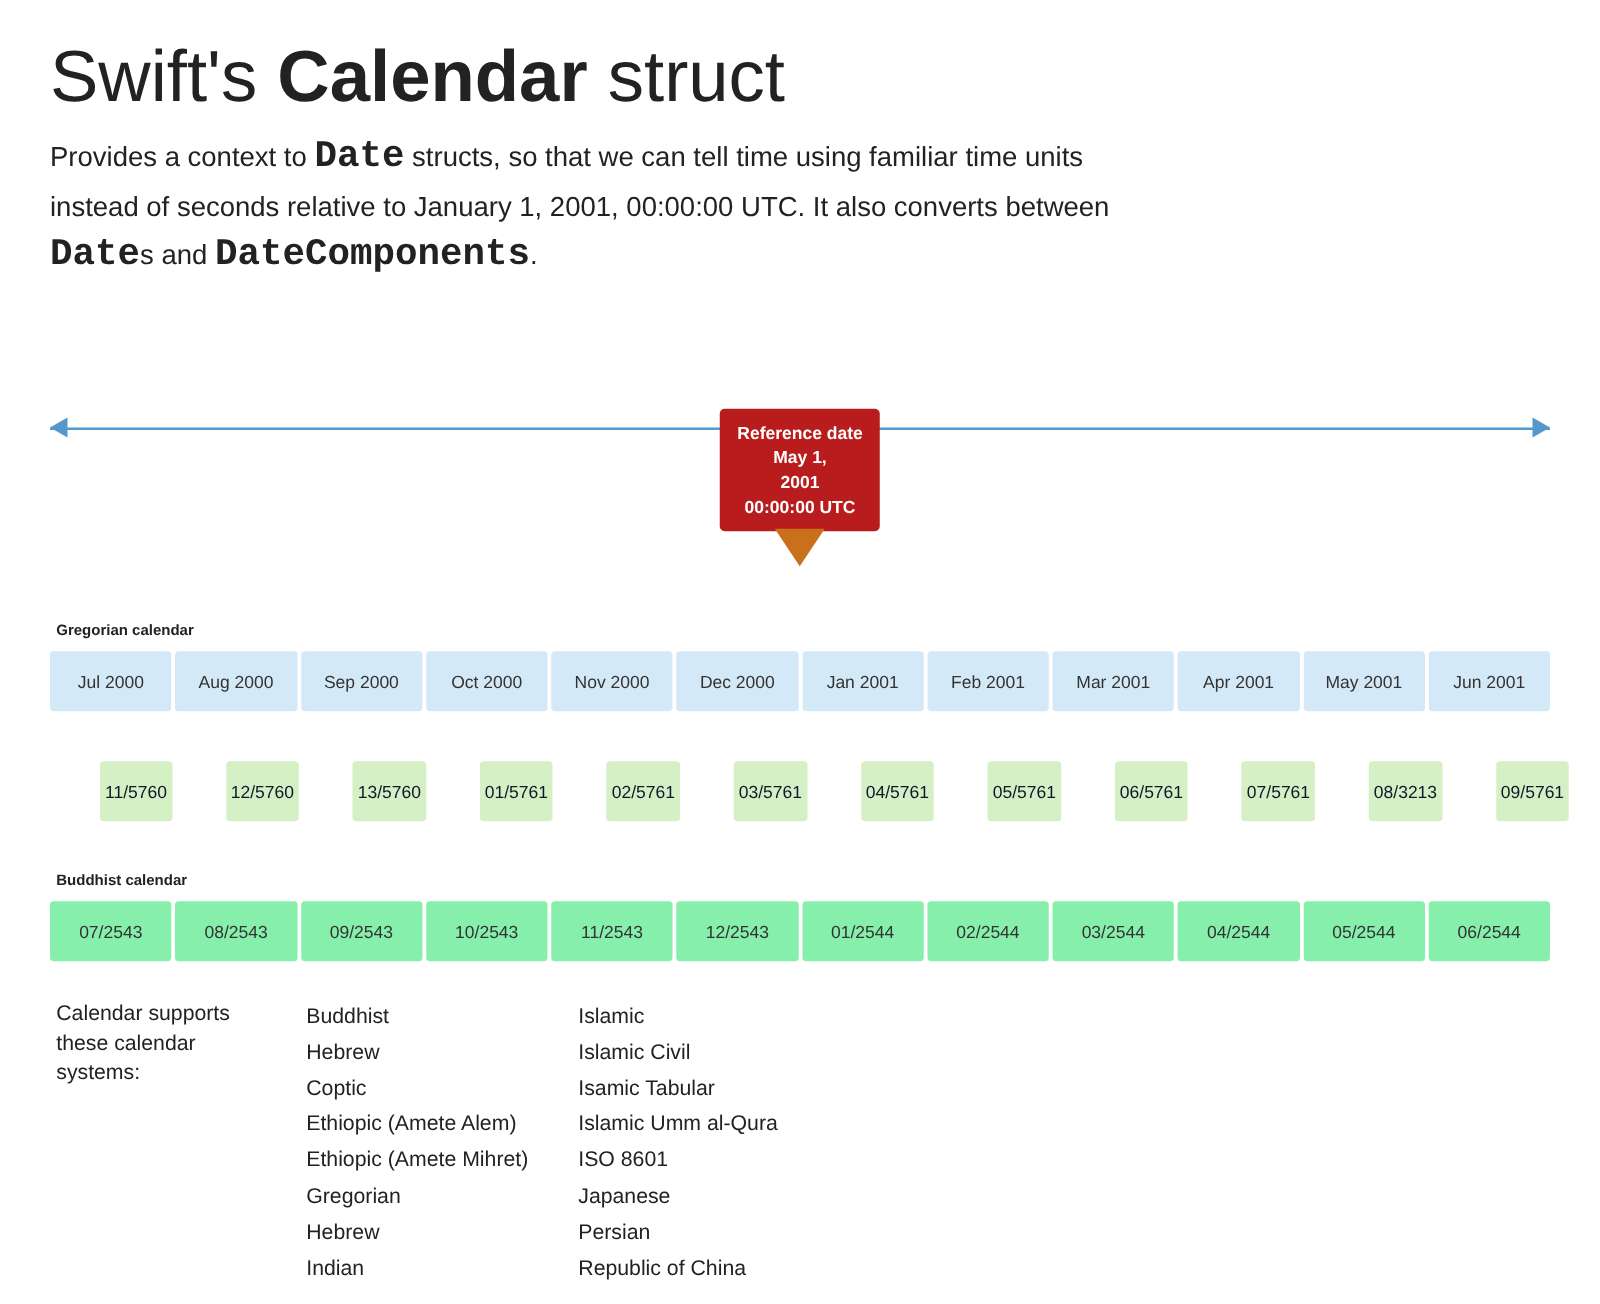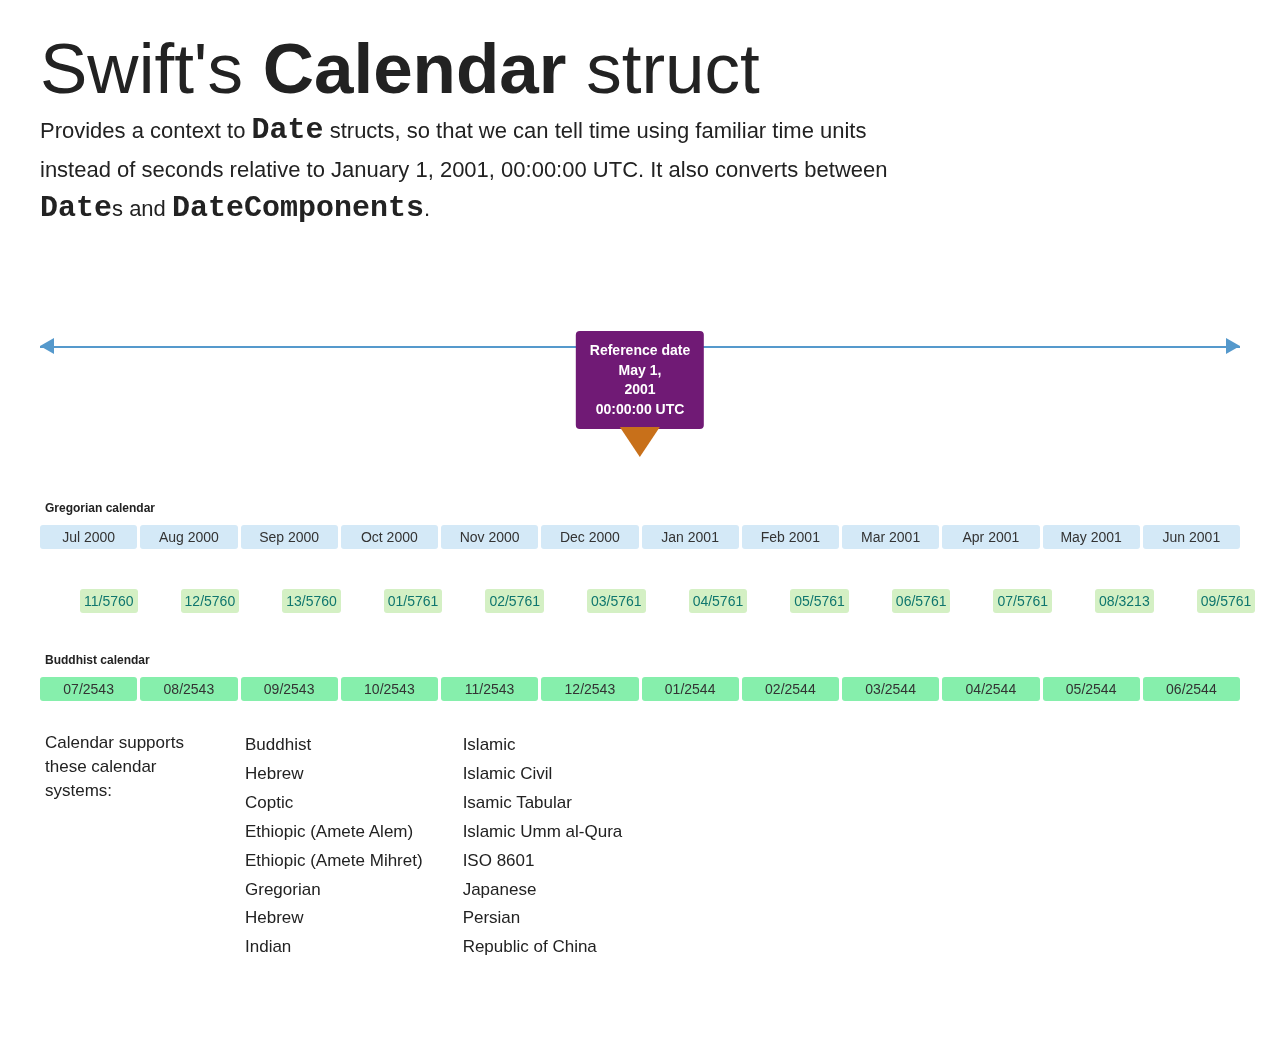--- a/index.html
+++ b/index.html
@@ -6,24 +6,24 @@
     body {
       background: #fff;
       font-family: -apple-system, 'Helvetica Neue', Arial, sans-serif;
       width: 1280px;
       min-height: 1043px;
       padding: 30px 40px;
       color: #222;
     }
 
     .page-title {
-      font-size: 71px;
+      font-size: 58px;
       font-weight: 300;
       line-height: 1.1;
-      margin-bottom: 0;
+      margin-bottom: 10px;
     }
     .page-title strong {
       font-weight: 800;
     }
 
     .subtitle {
       font-size: 22px;
       line-height: 1.5;
       max-width: 900px;
       margin-bottom: 30px;
@@ -46,21 +46,21 @@
       position: absolute;
       left: 50%;
       top: 0;
       transform: translateX(-50%);
       display: flex;
       flex-direction: column;
       align-items: center;
       z-index: 10;
     }
     .ref-date-balloon {
-      background: #701a75;
+      background: #b91c1c;
       color: #fff;
       font-size: 14px;
       font-weight: bold;
       text-align: center;
       padding: 10px 14px;
       border-radius: 4px;
       line-height: 1.4;
       position: relative;
     }
     .ref-date-balloon::after {
@@ -138,32 +138,32 @@
       margin-bottom: 10px;
       padding-left: 5px;
     }
     .calendar-row {
       display: flex;
       width: 100%;
       gap: 3px;
     }
     .cal-cell {
       flex: 1;
-      padding: 4px 4px;
+      padding: 16px 4px;
       text-align: center;
       font-size: 14px;
       border-radius: 3px;
     }
     .gregorian-cell {
       background: #d4e9f7;
       color: #333;
     }
     .hebrew-cell {
       background: #d4f0c4;
-      color: #0f766e;
+      color: #0f172a;
       margin-left: 40px;
     }
     .buddhist-cell {
       background: #86efac;
       color: #333;
     }
 
     
     .calendar-systems {
       display: flex;

